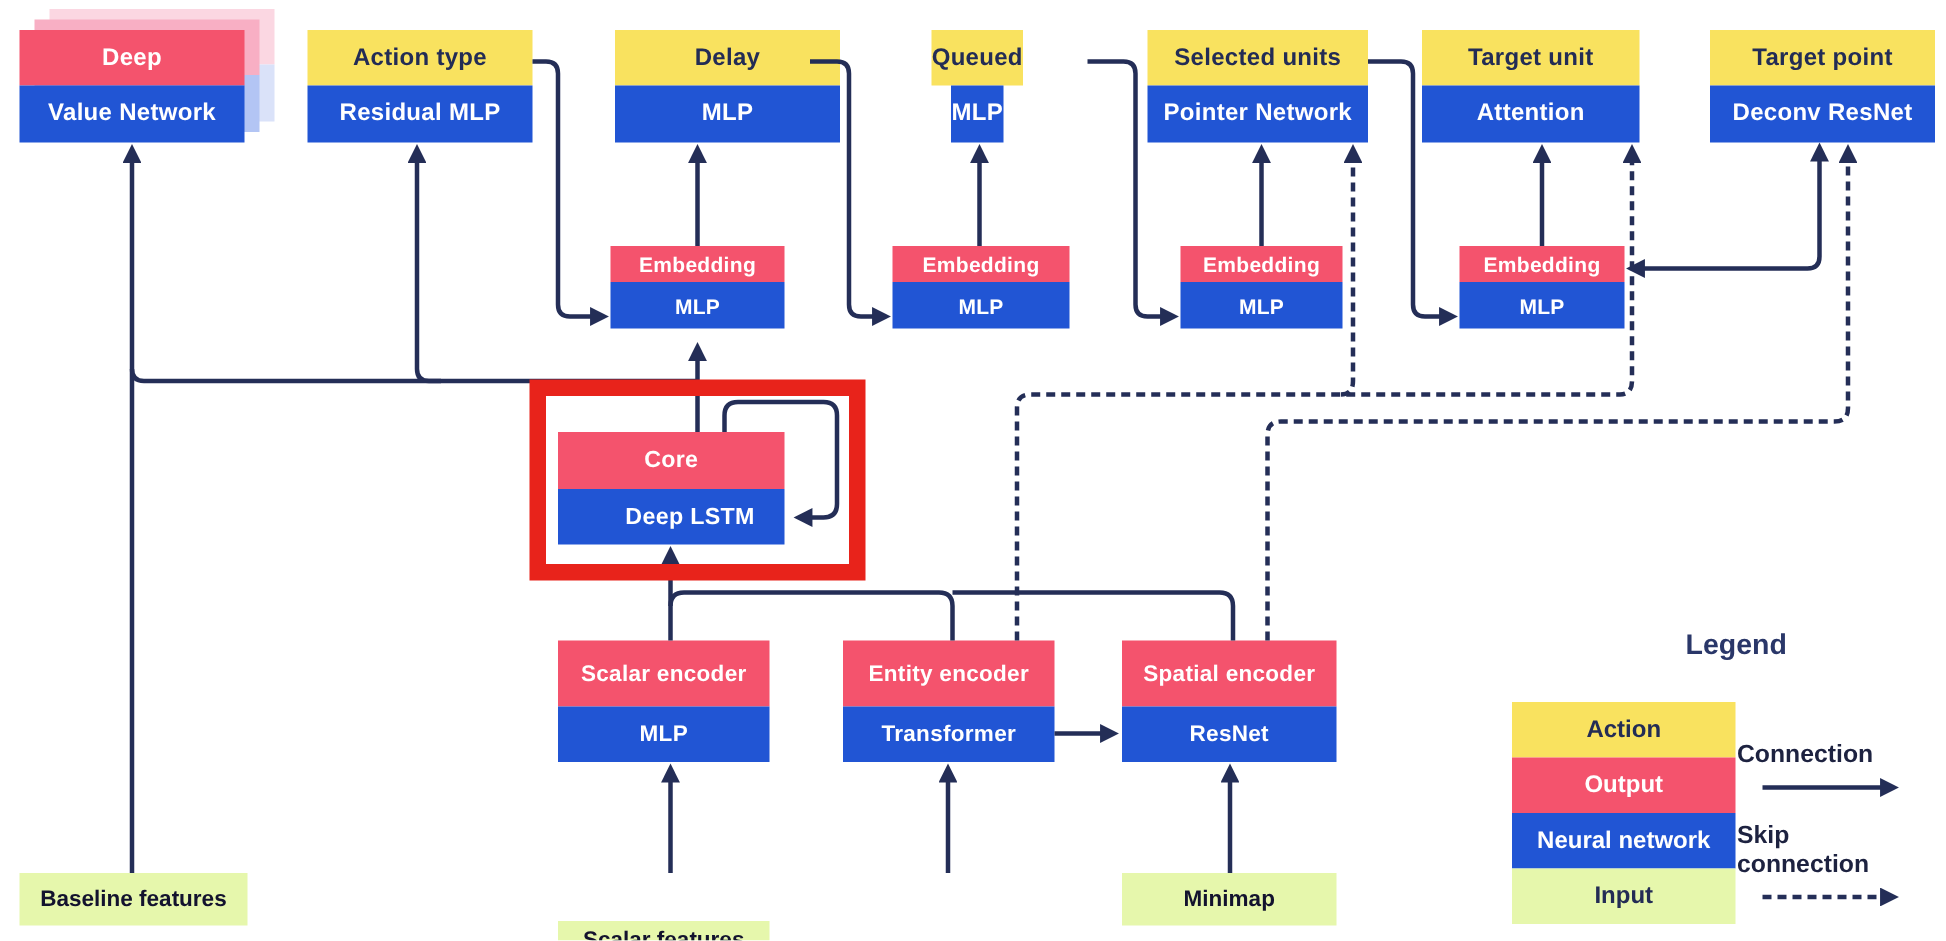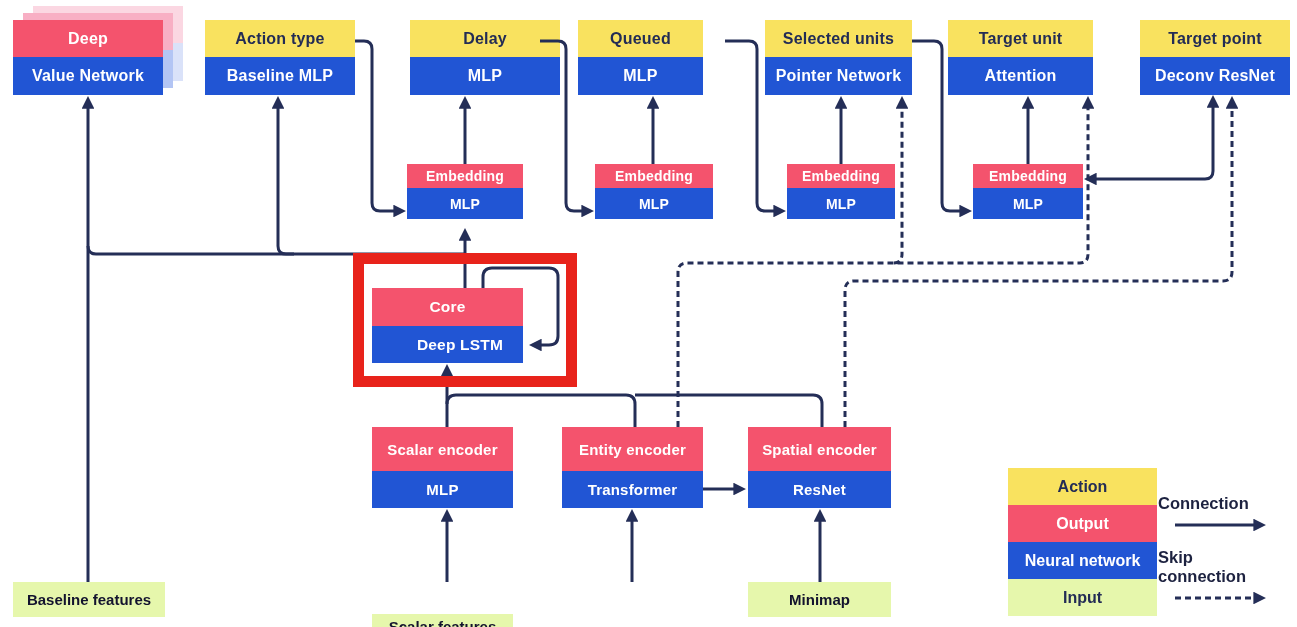--- a/index.html
+++ b/index.html
@@ -56,27 +56,27 @@
     <div class="s" style="height:37px;background:#F8AFC4;"></div>
     <div class="s" style="height:38px;background:#B3C5F4;"></div>
   </div>
 
   <div class="box toprow" style="left:13px;top:20px;width:150px;">
     <div class="part t pink">Deep</div>
     <div class="part b blue">Value Network</div>
   </div>
   <div class="box toprow" style="left:205px;top:20px;width:150px;">
     <div class="part t yellow">Action type</div>
-    <div class="part b blue">Baseline MLP</div>
+    <div class="part b blue">Residual MLP</div>
   </div>
   <div class="box toprow" style="left:390px;top:20px;width:150px;padding-left:20px;">
     <div class="part t yellow">Delay</div>
     <div class="part b blue">MLP</div>
   </div>
-  <div class="box toprow" style="left:578px;top:20px;width:125px;">
+  <div class="box toprow" style="left:578px;top:20px;width:147px;align-items:center;">
     <div class="part t yellow">Queued</div>
     <div class="part b blue">MLP</div>
   </div>
   <div class="box toprow" style="left:765px;top:20px;width:147px;">
     <div class="part t yellow">Selected units</div>
     <div class="part b blue">Pointer Network</div>
   </div>
   <div class="box toprow" style="left:948px;top:20px;width:145px;">
     <div class="part t yellow">Target unit</div>
     <div class="part b blue">Attention</div>
@@ -119,20 +119,21 @@
   </div>
   <div class="box encoder" style="left:748px;top:427px;width:143px;">
     <div class="part t pink">Spatial encoder</div>
     <div class="part b blue">ResNet</div>
   </div>
 
   <div class="greenbox" style="left:13px;top:582px;width:152px;height:35px;">Baseline features</div>
   <div class="greenbox" style="left:372px;top:614px;width:141px;height:24px;">Scalar features</div>
   <div class="greenbox" style="left:748px;top:582px;width:143px;height:35px;">Minimap</div>
 
+  <div id="legend-title">Legend</div>
   <div class="legend-row yellow" style="top:468px;">Action</div>
   <div class="legend-row pink" style="top:505px;">Output</div>
   <div class="legend-row blue" style="top:542px;">Neural network</div>
   <div class="legend-row legend-green" style="top:579px;">Input</div>
   <div class="conn-label" style="left:1158px;top:494px;">Connection</div>
   <div class="conn-label" style="left:1158px;top:548px;">
     <span>Skip</span><br>
     <span>connection</span>
   </div>
 

